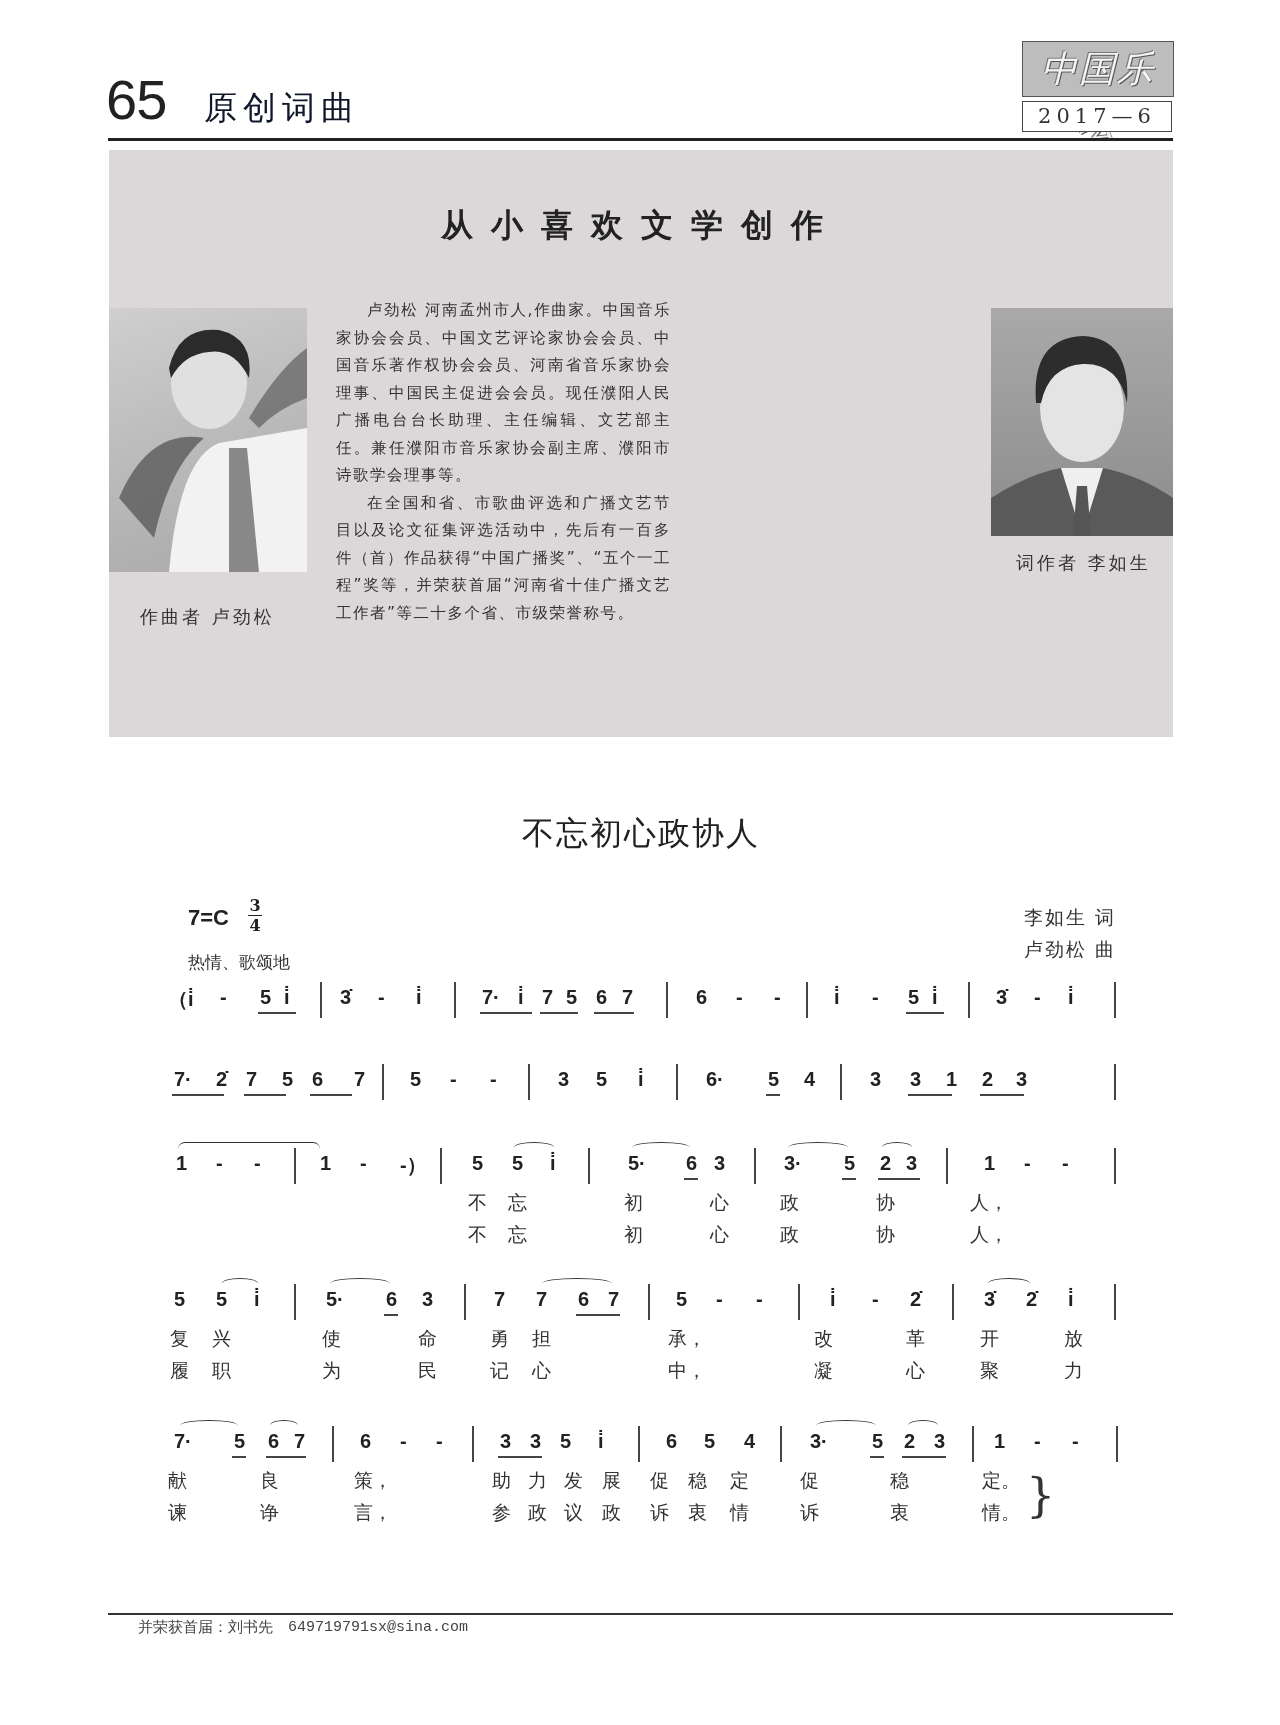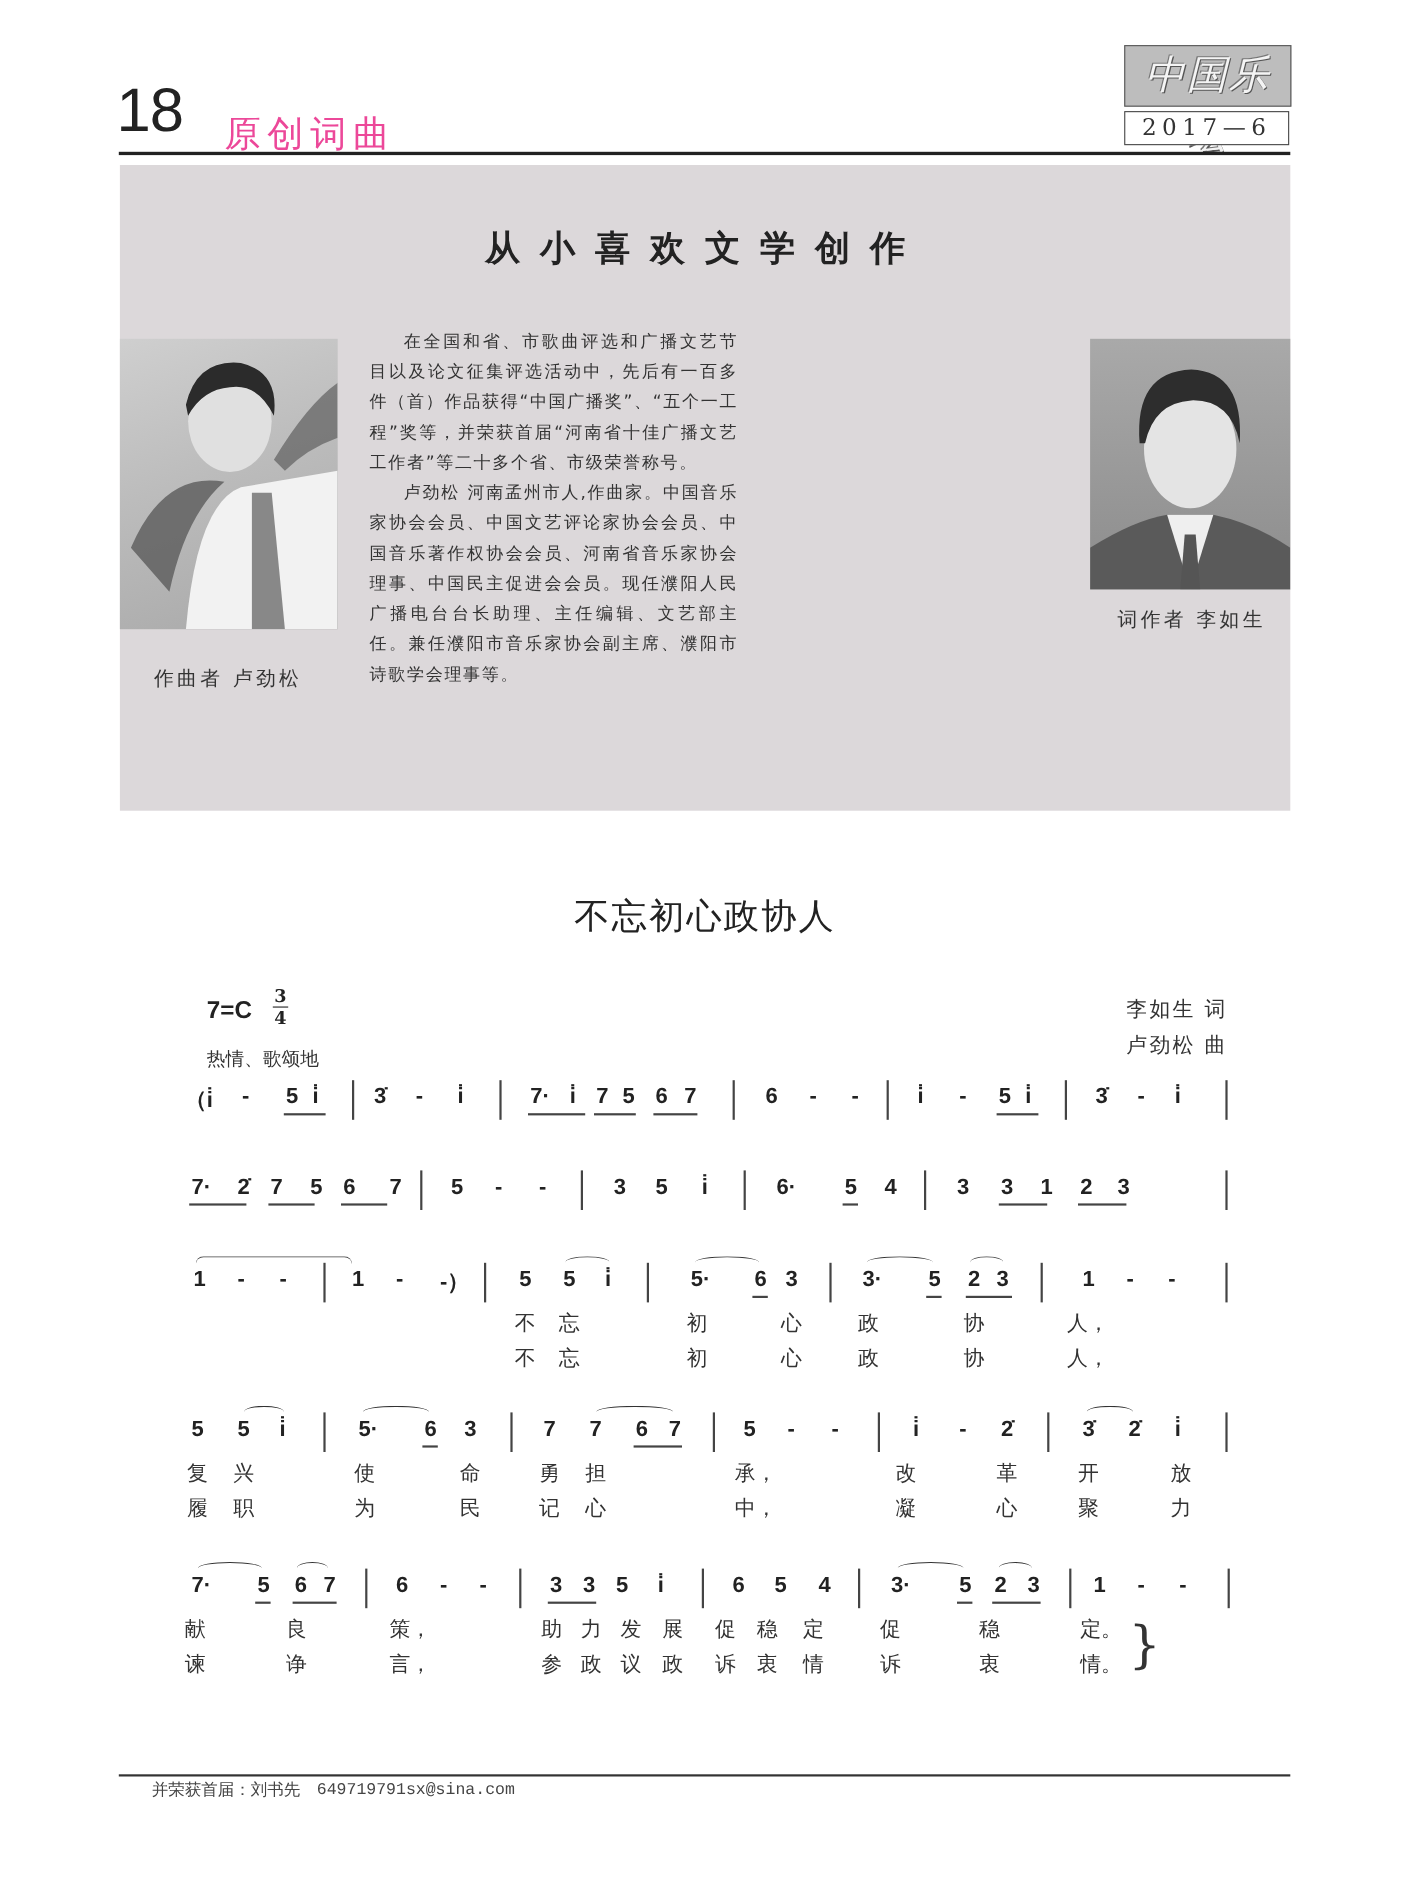--- a/index.html
+++ b/index.html
@@ -1,21 +1,21 @@
 <!DOCTYPE html>
 <html><head>
 <meta charset="utf-8">
 <style>
   html,body{margin:0;padding:0;background:#ffffff;}
   body{width:1280px;height:1725px;position:relative;overflow:hidden;
        font-family:"DejaVu Sans","Liberation Sans",sans-serif;color:#2a2a2a;}
   .abs{position:absolute;}
   
   #page-num{left:106px;top:72px;font-family:"Liberation Sans",sans-serif;font-size:56px;line-height:56px;color:#222;letter-spacing:-1px;}
-  #section-title{left:204px;top:100px;font-family:"DejaVu Serif",serif;font-size:33px;color:#ec4899;letter-spacing:6px;}
+  #section-title{left:204px;top:86px;font-family:"DejaVu Serif",serif;font-size:33px;color:#0f172a;letter-spacing:6px;}
   #header-rule{left:108px;top:138px;width:1065px;height:3px;background:#222;}
   #mag-logo{left:1022px;top:41px;width:150px;height:54px;background:#bdbdbd;border:1px solid #555;
             font-family:"DejaVu Serif",serif;font-size:36px;font-style:italic;color:#f4f4f4;
             text-shadow:1px 1px 0 #555,-1px -1px 0 #777;text-align:center;line-height:54px;letter-spacing:2px;}
   #mag-issue{left:1022px;top:101px;width:148px;height:29px;border:1px solid #444;background:#fff;
              font-family:"DejaVu Serif",serif;font-size:21px;color:#333;text-align:center;line-height:29px;letter-spacing:5px;}
   
   #feature-panel{left:109px;top:150px;width:1064px;height:587px;background:#dcd8da;}
   #feature-title{left:109px;top:204px;width:1064px;text-align:center;font-family:"DejaVu Serif",serif;
                  font-weight:bold;font-size:32px;letter-spacing:18px;color:#222;}
@@ -43,21 +43,21 @@
   .ul{position:absolute;top:30px;height:1.5px;background:#444;}
   .slur{position:absolute;border-top:1.6px solid #333;border-radius:50% 50% 0 0;height:10px;}
   .lyr{position:absolute;font-family:"DejaVu Serif",serif;font-size:19px;color:#333;}
   #footer-rule{left:108px;top:1613px;width:1065px;height:1.5px;background:#333;}
   #footer-editor{left:138px;top:1618px;font-family:"DejaVu Serif",serif;font-size:15px;color:#444;}
   #footer-email{left:288px;top:1619px;font-family:"Liberation Mono",monospace;font-size:15px;color:#444;}
 </style>
 </head>
 <body>
 
-<div class="abs" id="page-num">18</div>
+<div class="abs" id="page-num">65</div>
 <div class="abs" id="section-title">原创词曲</div>
 <div class="abs" id="mag-logo">中国乐坛</div>
 <div class="abs" id="mag-issue">2017—6</div>
 <div class="abs" id="header-rule"></div>
 
 <div class="abs" id="feature-panel"></div>
 <div class="abs" id="feature-title">从小喜欢文学创作</div>
 
 <div class="abs photo" id="photo-composer">
   <svg width="198" height="264" viewBox="0 0 198 264">
@@ -65,22 +65,22 @@
     <path d="M140 110 Q170 60 198 40 L198 90 Q170 100 150 120 Z" fill="#6a6a6a" opacity="0.8"></path>
     <path d="M60 264 Q70 150 110 135 L198 120 L198 264 Z" fill="#f2f2f2"></path>
     <path d="M120 140 L138 140 L150 264 L120 264 Z" fill="#888"></path>
     <ellipse cx="100" cy="75" rx="38" ry="46" fill="#e0e0e0"></ellipse>
     <path d="M60 60 Q70 18 110 22 Q145 30 140 70 Q125 40 100 44 Q75 46 62 70 Z" fill="#2b2b2b"></path>
   </svg>
 </div>
 <div class="abs caption" id="caption-composer">作曲者 卢劲松</div>
 
 <div class="abs bio" id="bio-composer">
+  <p>卢劲松 河南孟州市人,作曲家。中国音乐家协会会员、中国文艺评论家协会会员、中国音乐著作权协会会员、河南省音乐家协会理事、中国民主促进会会员。现任濮阳人民广播电台台长助理、主任编辑、文艺部主任。兼任濮阳市音乐家协会副主席、濮阳市诗歌学会理事等。</p>
   <p>在全国和省、市歌曲评选和广播文艺节目以及论文征集评选活动中，先后有一百多件（首）作品获得“中国广播奖”、“五个一工程”奖等，并荣获首届“河南省十佳广播文艺工作者”等二十多个省、市级荣誉称号。</p>
-  <p>卢劲松 河南孟州市人,作曲家。中国音乐家协会会员、中国文艺评论家协会会员、中国音乐著作权协会会员、河南省音乐家协会理事、中国民主促进会会员。现任濮阳人民广播电台台长助理、主任编辑、文艺部主任。兼任濮阳市音乐家协会副主席、濮阳市诗歌学会理事等。</p>
 </div>
 
 <div class="abs bio" id="bio-lyricist">
 </div>
 
 <div class="abs photo" id="photo-lyricist">
   <svg width="182" height="228" viewBox="0 0 182 228">
     <path d="M0 228 L0 190 Q40 165 70 160 L112 160 Q150 168 182 190 L182 228 Z" fill="#5a5a5a"></path>
     <path d="M70 160 L91 228 L112 160 Z" fill="#efefef"></path>
     <path d="M86 178 L96 178 L100 228 L82 228 Z" fill="#555"></path>

